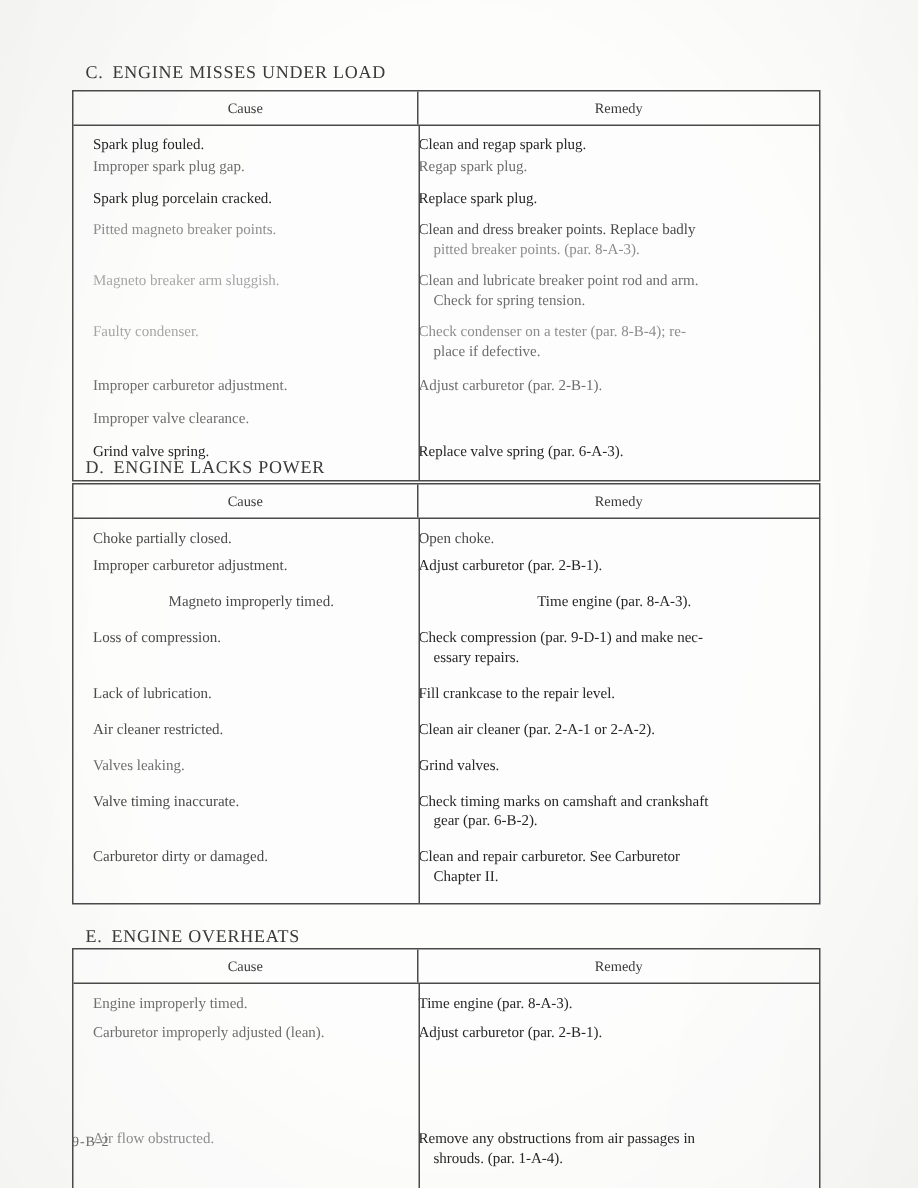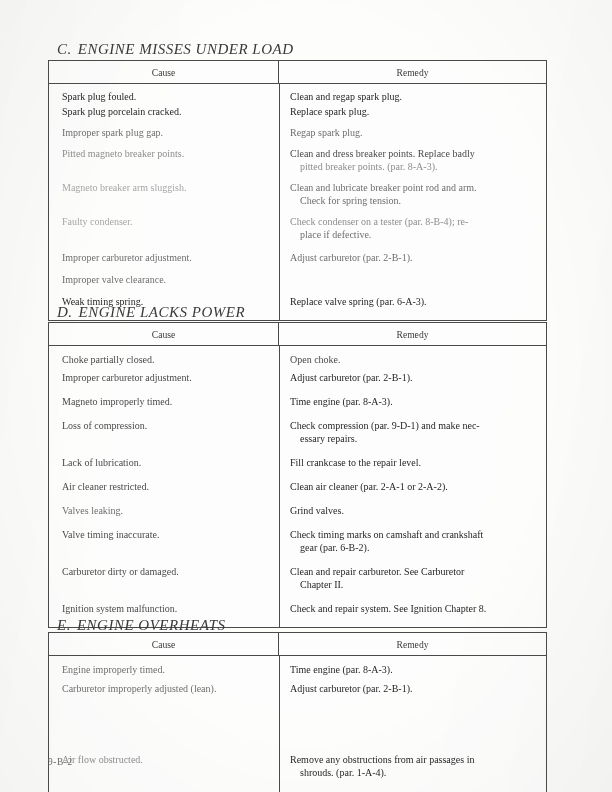--- a/index.html
+++ b/index.html
@@ -39,25 +39,24 @@
     left: 0;
     top: 0;
     width: 612px;
     height: 792px;
   }
 
   
   .section-head {
     position: absolute;
     left: 57px;
-    font-size: 15px;
+    font-size: 12px;
     letter-spacing: 0.5px;
     color: #3a3a3a;
     white-space: nowrap;
-    font-style: italic;
   }
   .section-head .lbl { margin-right: 6px; }
 
   
   .tbl {
     position: absolute;
     left: 48px;
     width: 499px;
     border: 1.2px solid #4a4a4a;
     box-sizing: border-box;
@@ -96,21 +95,21 @@
   }
   .row .cause {
     width: 230px;
     box-sizing: border-box;
     padding-left: 13px;
     padding-right: 6px;
   }
   .row .remedy {
     flex: 1;
     box-sizing: border-box;
-    padding-left: 11px;
+    padding-left: 0;
     padding-right: 6px;
   }
   .ln {
     font-size: 10px;
     line-height: 13.2px;
     color: #363636;
     white-space: nowrap;
   }
   .ln.cont { padding-left: 10px; }
 
@@ -154,33 +153,33 @@
         <div class="cause">
           <div class="ln dark">Spark plug fouled.</div>
         </div>
         <div class="remedy">
           <div class="ln dark">Clean and regap spark plug.</div>
         </div>
       </div>
 
       <div class="row" style="height:21px;">
         <div class="cause">
+          <div class="ln f2">Improper spark plug gap.</div>
+        </div>
+        <div class="remedy">
+          <div class="ln f2">Regap spark plug.</div>
+        </div>
+      </div>
+
+      <div class="row" style="height:21px;">
+        <div class="cause">
           <div class="ln dark">Spark plug porcelain cracked.</div>
         </div>
         <div class="remedy">
           <div class="ln dark">Replace spark plug.</div>
-        </div>
-      </div>
-
-      <div class="row" style="height:21px;">
-        <div class="cause">
-          <div class="ln f2">Improper spark plug gap.</div>
-        </div>
-        <div class="remedy">
-          <div class="ln f2">Regap spark plug.</div>
         </div>
       </div>
 
       <div class="row" style="height:34px;">
         <div class="cause">
           <div class="ln f3">Pitted magneto breaker points.</div>
         </div>
         <div class="remedy">
           <div class="ln f1">Clean and dress breaker points.  Replace badly</div>
           <div class="ln cont f3">pitted breaker points.  (par. 8-A-3).</div>
@@ -217,21 +216,21 @@
       </div>
 
       <div class="row" style="height:22px;">
         <div class="cause">
           <div class="ln f2">Improper valve clearance.</div>
         </div>
       </div>
 
       <div class="row" style="height:25px;">
         <div class="cause">
-          <div class="ln dark">Weak timing spring.</div>
+          <div class="ln dark">Grind valve spring.</div>
         </div>
         <div class="remedy">
           <div class="ln dark">Replace valve spring (par. 6-A-3).</div>
         </div>
       </div>
     </div>
   </div>
 
   <div class="section-head" style="top:304px;">
     <span class="lbl">D.</span><span>ENGINE LACKS POWER</span>
@@ -256,21 +255,21 @@
 
       <div class="row" style="height:24px;">
         <div class="cause">
           <div class="ln f1">Improper carburetor adjustment.</div>
         </div>
         <div class="remedy">
           <div class="ln dark">Adjust carburetor (par. 2-B-1).</div>
         </div>
       </div>
 
-      <div class="row" style="height:24px;">
+      <div class="row" style="height:24px;text-align:center;">
         <div class="cause">
           <div class="ln f1">Magneto improperly timed.</div>
         </div>
         <div class="remedy">
           <div class="ln dark">Time engine (par. 8-A-3).</div>
         </div>
       </div>
 
       <div class="row" style="height:37px;">
         <div class="cause">
@@ -322,28 +321,20 @@
       <div class="row" style="height:37px;">
         <div class="cause">
           <div class="ln f1">Carburetor dirty or damaged.</div>
         </div>
         <div class="remedy">
           <div class="ln dark">Clean and repair carburetor.  See Carburetor</div>
           <div class="ln cont dark">Chapter II.</div>
         </div>
       </div>
 
-      <div class="row" style="height:25px;">
-        <div class="cause">
-          <div class="ln f1">Ignition system malfunction.</div>
-        </div>
-        <div class="remedy">
-          <div class="ln dark">Check and repair system.  See Ignition Chapter 8.</div>
-        </div>
-      </div>
     </div>
   </div>
 
   <div class="section-head" style="top:617px;">
     <span class="lbl">E.</span><span>ENGINE OVERHEATS</span>
   </div>
 
   <div class="tbl" style="top:632px;">
     <div class="hdr">
       <div class="cell c-cause">Cause</div>

